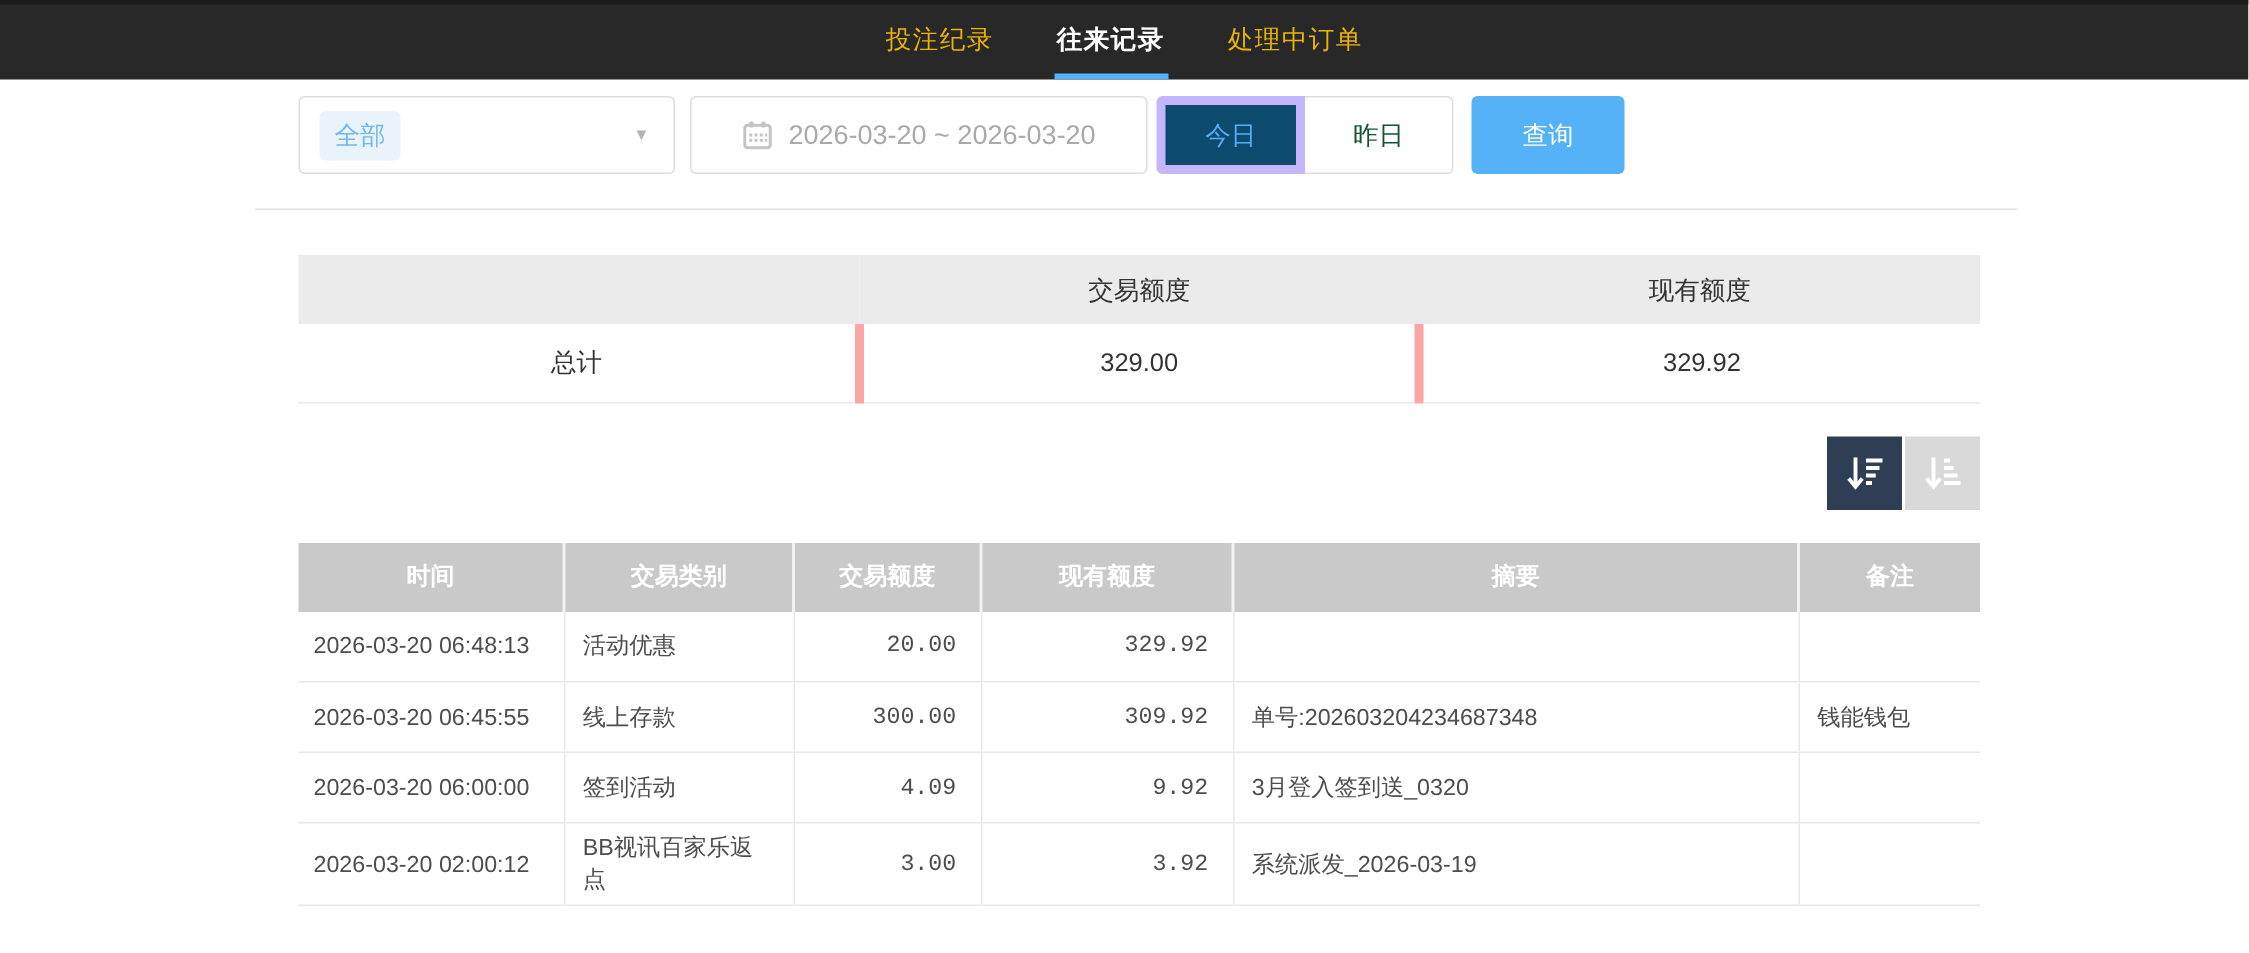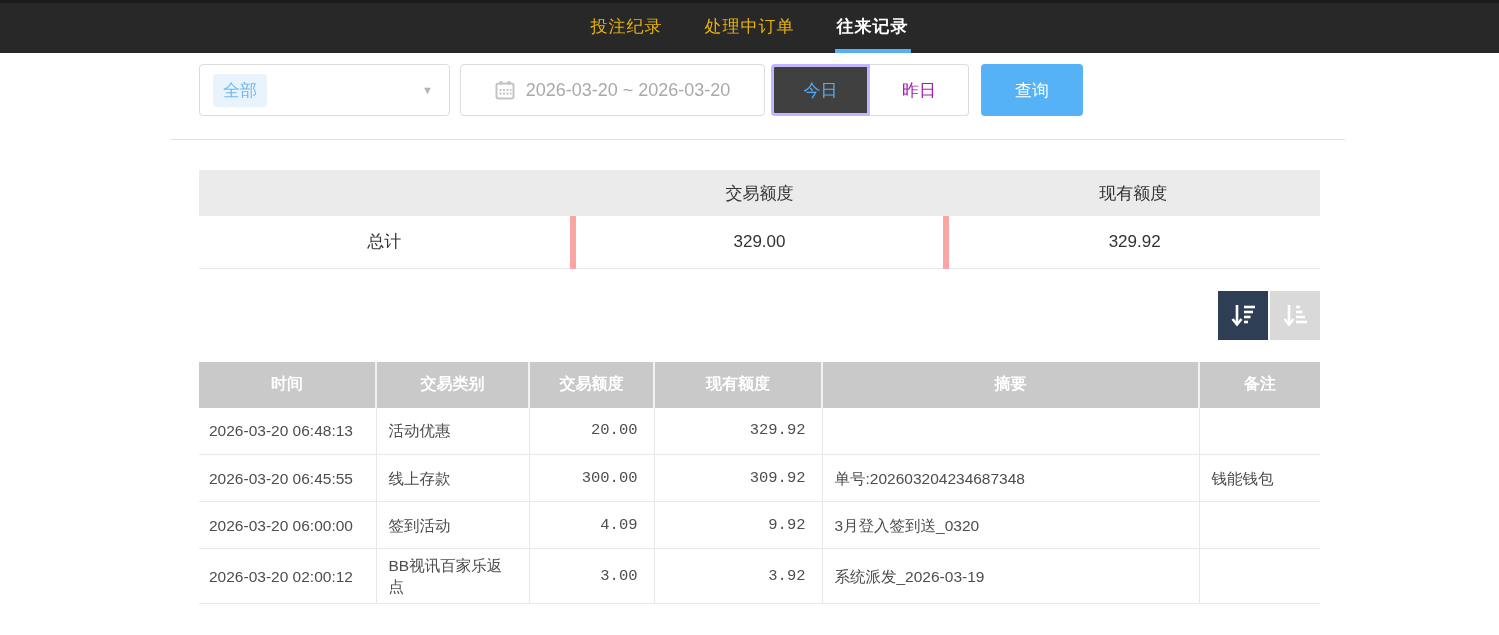--- a/index.html
+++ b/index.html
@@ -28,24 +28,24 @@
     padding:5px 10px; border-radius:4px; }
   .select-arrow { position:absolute; right:16px; top:50%; transform:translateY(-50%);
     font-size:11px; color:#b5b5b5; }
   .date-box { width:305px; height:52px; border:1px solid #dcdcdc; border-radius:4px;
     margin-left:10px; display:flex; align-items:center; justify-content:center;
     gap:11px; background:#fff; cursor:pointer; }
   .date-text { color:#a9a9a9; font-size:18px; }
   .cal-icon { width:20px; height:20px; flex:0 0 auto; }
   .quick-group { display:flex; margin-left:6px; height:52px; }
   .quick-btn { width:99px; height:52px; background:#fff; border:1px solid #dcdcdc;
-    border-left-width:0; font-size:17px; color:#a21caf; cursor:pointer; }
+    border-left-width:0; font-size:17px; color:#14532d; cursor:pointer; }
   .quick-btn:first-child { border-radius:4px 0 0 4px; border-left-width:1px; }
   .quick-btn:last-child { border-radius:0 4px 4px 0; }
-  .quick-btn.active { border:3px solid #c4b5fd; color:#55aef5; background:#404040; }
+  .quick-btn.active { border:6px solid #c4b5fd; color:#55aef5; background:#0c4a6e; }
   .search-btn { width:102px; height:52px; margin-left:12px; background:#55b2f7;
     color:#fff; font-size:17px; border:none; border-radius:4px; cursor:pointer; }
 
   .divider { position:relative; left:-29px; width:1175px; height:1px;
     background:#e3e3e3; margin-top:23px; }
 
   
   .summary-table { width:100%; border-collapse:collapse; margin-top:30px;
     table-layout:fixed; }
   .summary-table th { height:46px; background:#ebebeb; font-weight:normal;
@@ -73,22 +73,22 @@
   .records-table td + td { border-left:1px solid #e8e8e8; }
   .records-table td.num { text-align:right; padding-right:16px;font-family:Liberation Mono, monospace; }
   .records-table td.type { padding-right:20px; }
   .records-table td.time { padding-left:10px; }
 </style>
 </head>
 <body>
 
 <div class="topbar">
   <div class="tab">投注纪录</div>
+  <div class="tab active">往来记录</div>
   <div class="tab">处理中订单</div>
-  <div class="tab active">往来记录</div>
 </div>
 
 <div class="content">
 
   <div class="filter-row">
     <div class="select-box">
       <span class="select-chip">全部</span>
       <span class="select-arrow">▼</span>
     </div>
 

